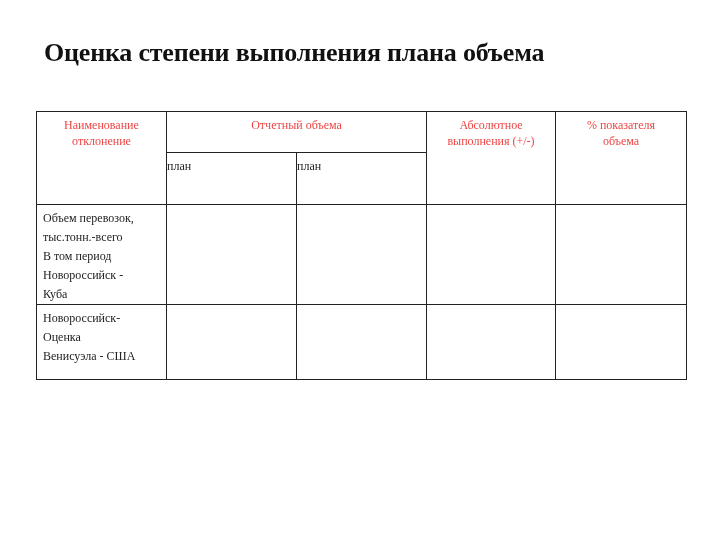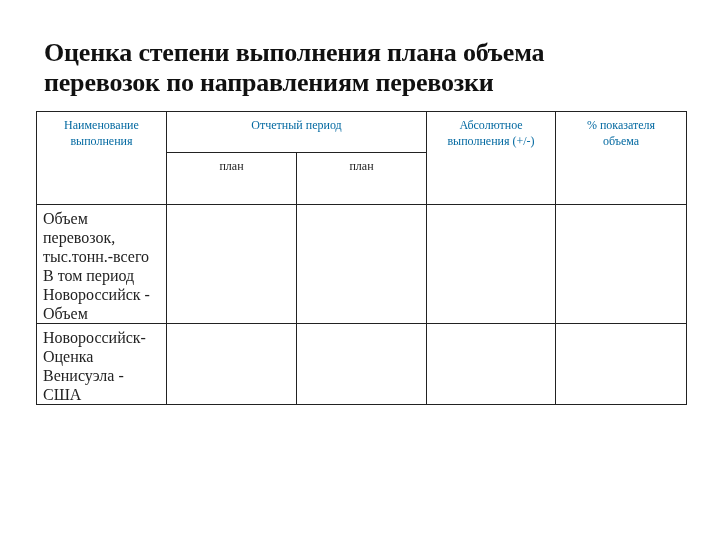--- a/index.html
+++ b/index.html
@@ -1,67 +1,66 @@
 <!DOCTYPE html>
 <html><head>
 <meta charset="utf-8">
 <style>
   html, body { margin:0; padding:0; background:#ffffff; }
   body { width:720px; height:540px; position:relative; overflow:hidden; font-family:"Liberation Serif","DejaVu Serif",serif; color:#111; }
   .title { position:absolute; left:44px; top:38px; font-size:26px; line-height:30px; letter-spacing:-0.2px;font-weight:bold; }
   table { position:absolute; left:36px; top:111px; border-collapse:collapse; table-layout:fixed; width:650px; }
   td { border:1px solid #222; vertical-align:top; font-size:12px; line-height:16px; padding:0; }
-  .hdr { text-align:center; padding-top:5px; color:#0369a1; }
-  .sub { text-align:center; padding-top:5px; color:#222; }
-  .rowlabel { padding:4px 6px 0 6px; font-size:16px; line-height:19px; color:#222; }
+  .hdr { text-align:center; padding-top:5px; color:#ef4444; }
+  .sub { text-align:left; padding-top:5px; color:#222; }
+  .rowlabel { padding:4px 6px 0 6px; font-size:12px; line-height:19px; color:#222; }
   .line { display:block; }
 </style>
 </head>
 <body>
 
 <div class="title">
   <span class="line">Оценка степени выполнения плана объема</span>
-  <span class="line">перевозок по направлениям перевозки</span>
 </div>
 
 <table>
   <colgroup>
     <col style="width:130px">
       <col style="width:130px">
       <col style="width:130px">
       <col style="width:129px">
       <col style="width:131px">
   </colgroup>
   <tbody>
       <tr style="height:41px">
     <td rowspan="2" class="hdr">
       <span class="line">Наименование</span>
-      <span class="line">выполнения</span>
+      <span class="line">отклонение</span>
     </td>
-    <td colspan="2" class="hdr">Отчетный период</td>
+    <td colspan="2" class="hdr">Отчетный объема</td>
     <td rowspan="2" class="hdr">
       <span class="line">Абсолютное</span>
       <span class="line">выполнения (+/-)</span>
     </td>
     <td rowspan="2" class="hdr">
       <span class="line">% показателя</span>
       <span class="line">объема</span>
     </td>
   </tr>
   <tr style="height:52px">
     <td class="sub">план</td>
     <td class="sub">план</td>
   </tr>
   <tr style="height:98px">
     <td class="rowlabel">
       <span class="line">Объем перевозок,</span>
       <span class="line">тыс.тонн.-всего</span>
       <span class="line">В том период</span>
       <span class="line">Новороссийск -</span>
-      <span class="line">Объем</span>
+      <span class="line">Куба</span>
     </td>
     <td></td>
     <td></td>
     <td></td>
     <td></td>
   </tr>
   <tr style="height:75px">
     <td class="rowlabel">
       <span class="line">Новороссийск-</span>
       <span class="line">Оценка</span>

